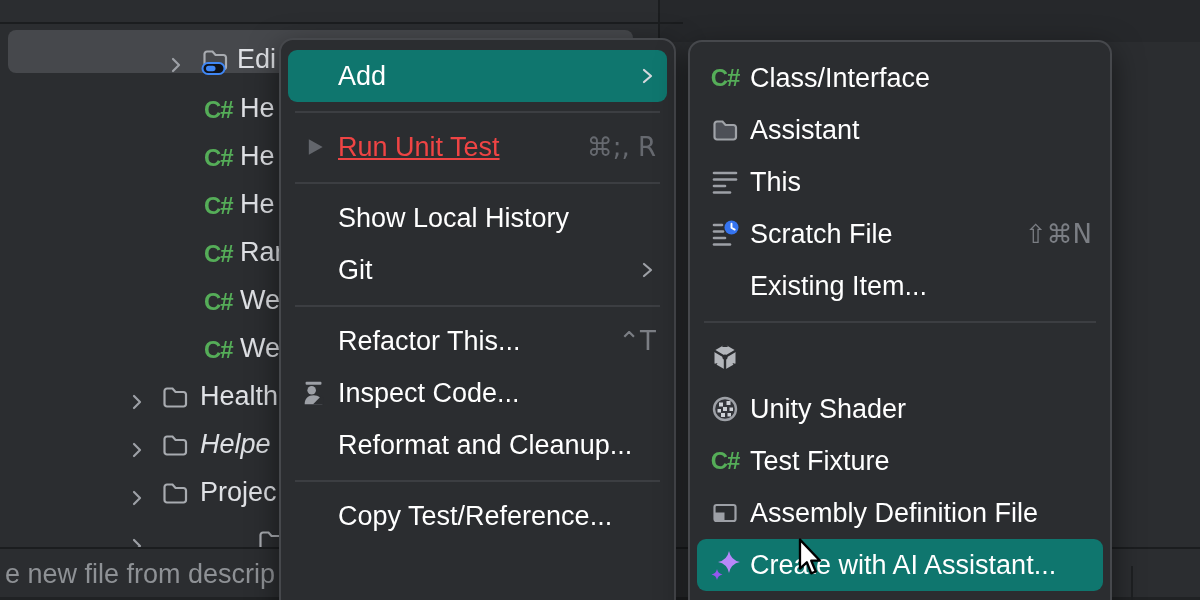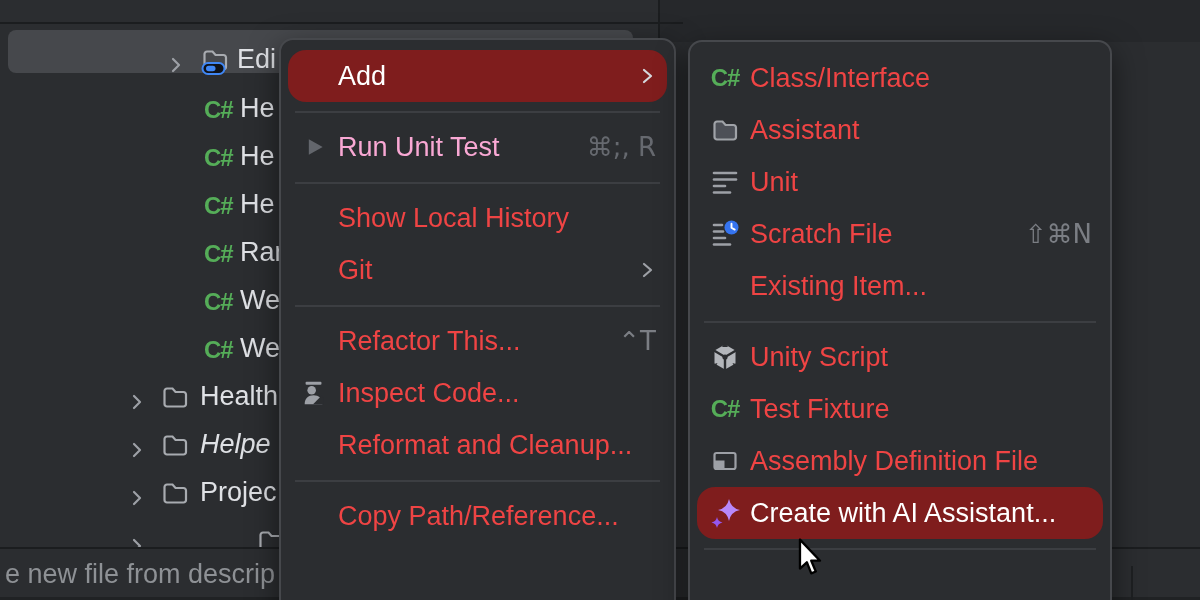--- a/index.html
+++ b/index.html
@@ -29,29 +29,29 @@
   .menu{
     position:absolute;background:#2b2d30;border:2px solid #46484c;border-radius:14px;
     box-shadow:0 10px 30px rgba(0,0,0,.5);padding:10px 0 24px 0;box-sizing:border-box;
   }
   #context-menu{left:279px;top:38px;width:397px;height:600px;}
   #add-submenu{left:688px;top:40px;width:424px;height:600px;}
   .mi{position:relative;height:52px;display:flex;align-items:center;padding:0 18px 0 57px;}
   #add-submenu .mi{padding:0 18px 0 60px;}
   .mi .mi-icon{position:absolute;left:16px;top:11px;width:34px;height:30px;display:flex;align-items:center;justify-content:center;}
   #add-submenu .mi .mi-icon{left:18px;}
-  .mi .mi-label{font-size:27px;color:#ef4444;white-space:nowrap;}
+  .mi .mi-label{font-size:27px;color:#ffffff;white-space:nowrap;}
   .mi .mi-right{margin-left:auto;display:flex;align-items:center;gap:4px;}
   .mi .mi-shortcut{font-family:"DejaVu Sans","Liberation Sans",sans-serif;font-size:26px;color:#7b7e84;white-space:nowrap;}
-  .mi.hl{background:#7f1d1d;border-radius:18px;margin:0 7px;padding:0 11px 0 50px;}
+  .mi.hl{background:#0f766e;border-radius:9px;margin:0 7px;padding:0 11px 0 50px;}
   #add-submenu .mi.hl{padding:0 11px 0 53px;}
   .mi.hl .mi-label{color:#ffffff;}
   .mi.hl .mi-icon{left:9px;}
   #add-submenu .mi.hl .mi-icon{left:11px;}
-  .mi.disabled .mi-label{color:#f9a8d4;}
+  .mi.disabled .mi-label{color:#ef4444;text-decoration:underline;}
   .mi.disabled .mi-shortcut{color:#66696f;}
   .msep{height:2px;background:#3c3e42;margin:8.5px 14px;}
 
   .cursor{position:absolute;left:797px;top:538px;z-index:20;}
 </style>
 </head>
 <body>
 
 <div id="screen">
 
@@ -201,21 +201,21 @@
           <path d="M14 27 l9 -9 l2 2 v7 z" fill="#2b2d30"></path>
         </svg>
       </span>
       <span class="mi-label">Inspect Code...</span>
     </div>
     <div class="mi">
       <span class="mi-label">Reformat and Cleanup...</span>
     </div>
     <div class="msep"></div>
     <div class="mi">
-      <span class="mi-label">Copy Path/Reference...</span>
+      <span class="mi-label">Copy Test/Reference...</span>
     </div>
   </div>
 
   <div class="menu" id="add-submenu">
     <div class="mi">
       <span class="mi-icon">
           <span class="cs-badge" style="width:auto;">C#</span>
         </span>
       <span class="mi-label">Class/Interface</span>
     </div>
@@ -229,21 +229,21 @@
     </div>
     <div class="mi">
       <span class="mi-icon">
           <svg width="30" height="30" viewBox="0 0 30 30" stroke="#9da0a6" stroke-width="2.6" stroke-linecap="round">
             <line x1="4" y1="6" x2="26" y2="6"></line>
             <line x1="4" y1="12.5" x2="26" y2="12.5"></line>
             <line x1="4" y1="19" x2="15" y2="19"></line>
             <line x1="4" y1="25.5" x2="20" y2="25.5"></line>
           </svg>
         </span>
-      <span class="mi-label">Unit</span>
+      <span class="mi-label">This</span>
     </div>
     <div class="mi">
       <span class="mi-icon">
         <svg width="30" height="30" viewBox="0 0 30 30">
           <g stroke="#9da0a6" stroke-width="2.6" stroke-linecap="round">
             <line x1="4" y1="6" x2="12" y2="6"></line>
               <line x1="4" y1="12.5" x2="13" y2="12.5"></line>
               <line x1="4" y1="19" x2="15" y2="19"></line>
               <line x1="4" y1="25.5" x2="20" y2="25.5"></line>
           </g>
@@ -268,21 +268,37 @@
             <line x1="15" y1="15" x2="15" y2="27"></line>
             <line x1="15" y1="15" x2="4.8" y2="9"></line>
             <line x1="15" y1="15" x2="25.2" y2="9"></line>
           </g>
           <circle cx="15" cy="15" r="2.6" fill="#2b2d30"></circle>
           <path d="M15 0.5 L18 5 H12 Z" fill="#2b2d30"></path>
           <path d="M2.5 22.5 L7.5 21 L4.8 26 Z" fill="#2b2d30"></path>
           <path d="M27.5 22.5 L22.5 21 L25.2 26 Z" fill="#2b2d30"></path>
         </svg>
       </span>
-      <span class="mi-label">Unity Script</span>
+    </div>
+    <div class="mi">
+      <span class="mi-icon">
+        <svg width="30" height="30" viewBox="0 0 30 30">
+          <circle cx="15" cy="15" r="11" fill="#33353a" stroke="#9da0a6" stroke-width="2.4"></circle>
+          <g fill="#cdd0d5">
+            <rect x="9" y="8.5" width="4" height="4"></rect>
+              <rect x="16.5" y="7" width="4" height="4"></rect>
+            <rect x="13" y="13" width="4" height="4"></rect>
+              <rect x="19.5" y="13.5" width="3.5" height="3.5"></rect>
+            <rect x="7.5" y="15" width="3.5" height="3.5"></rect>
+              <rect x="11" y="19" width="4" height="4"></rect>
+            <rect x="17.5" y="19" width="3.5" height="3.5"></rect>
+          </g>
+        </svg>
+      </span>
+      <span class="mi-label">Unity Shader</span>
     </div>
     <div class="mi">
       <span class="mi-icon">
           <span class="cs-badge" style="width:auto;">C#</span>
         </span>
       <span class="mi-label">Test Fixture</span>
     </div>
     <div class="mi">
       <span class="mi-icon">
         <svg width="30" height="30" viewBox="0 0 30 30">

